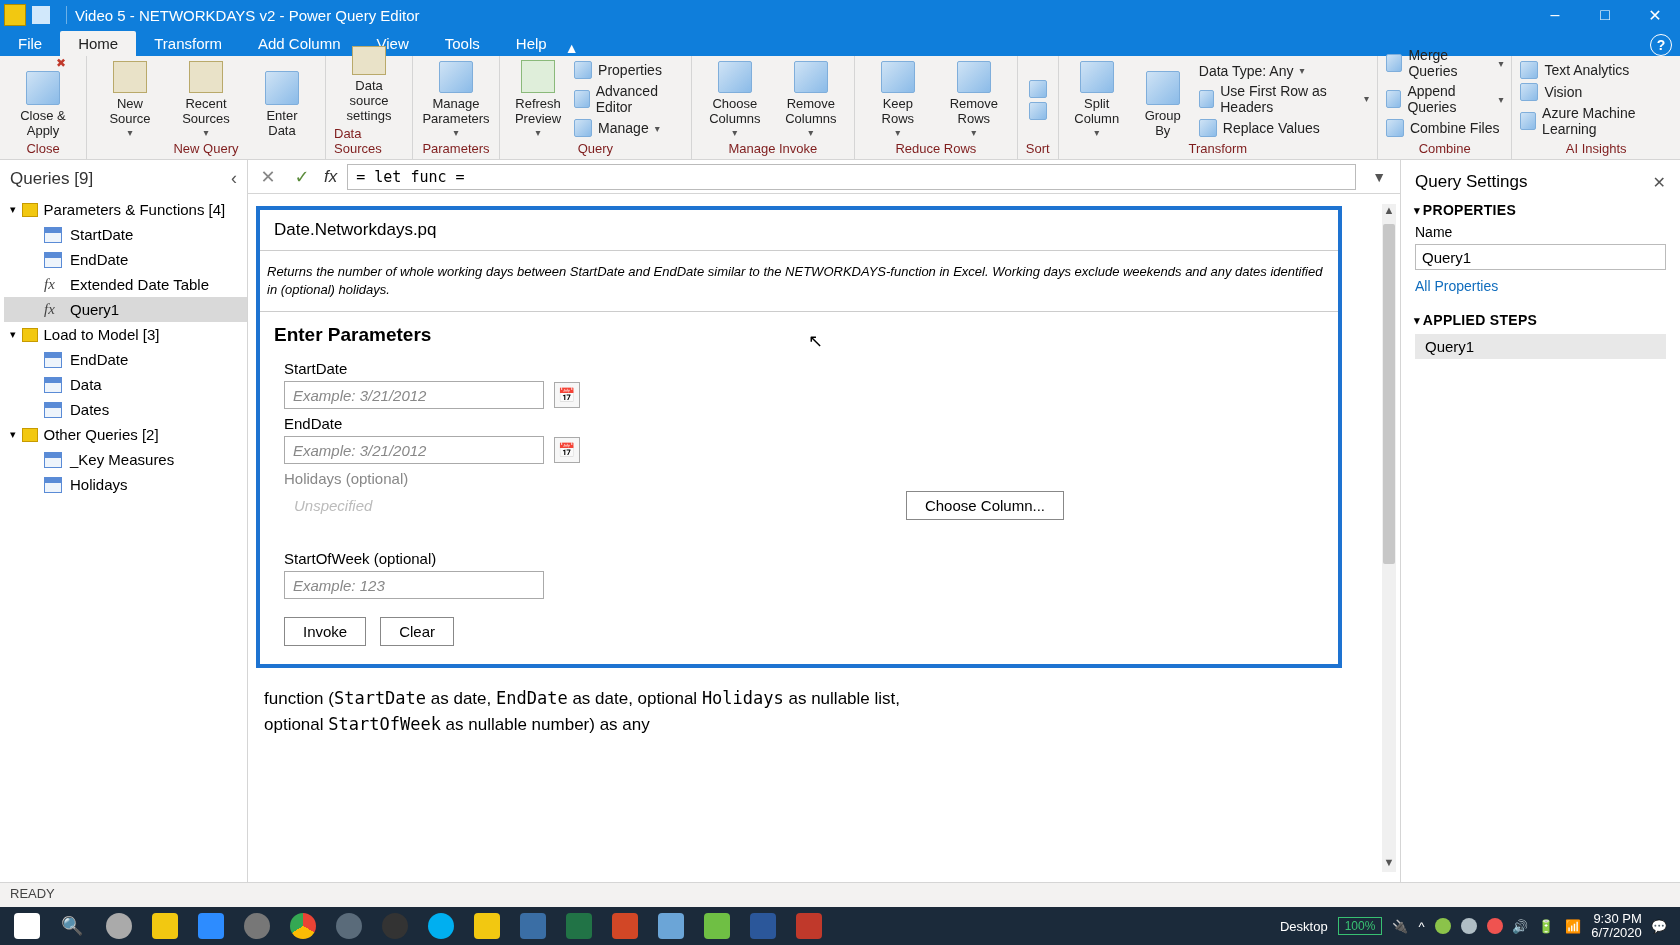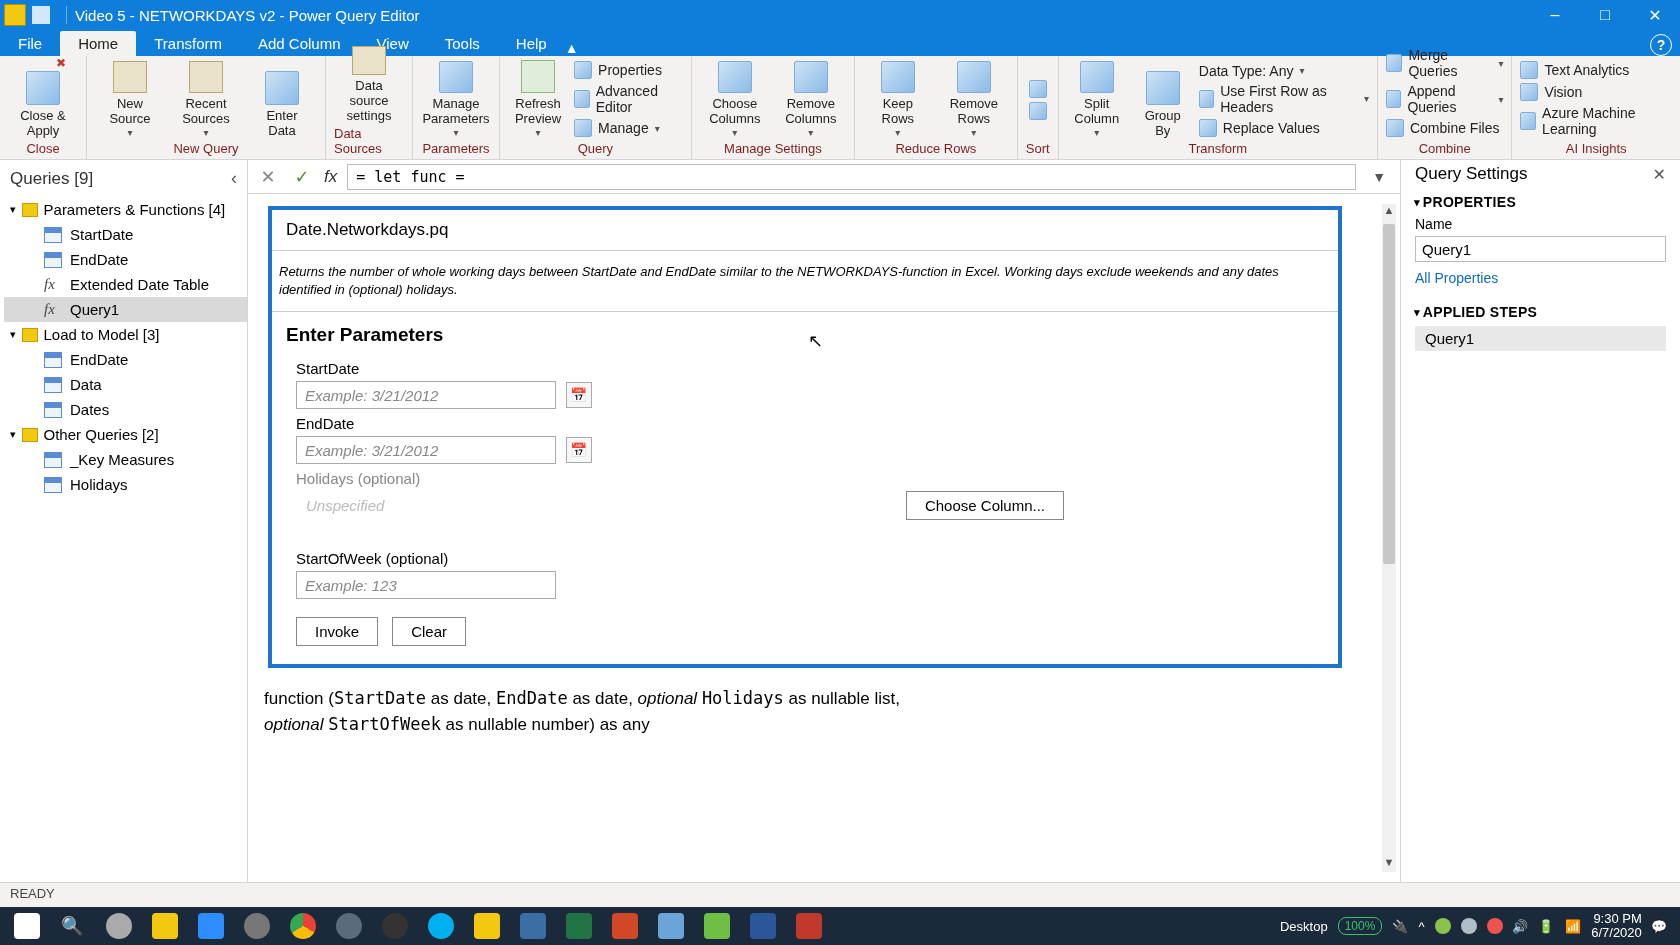--- a/index.html
+++ b/index.html
@@ -62,61 +62,61 @@
   .center { flex:1; display:flex; flex-direction:column; position:relative;}
   .formula { display:flex; align-items:center; height:34px; border-bottom:1px solid #d5d5d5; padding:0 8px; gap:10px;}
   .formula .btn{width:24px;height:24px;display:flex;align-items:center;justify-content:center;color:#888;font-size:18px;}
   .formula .fx{font-style:italic;color:#333;font-size:17px;}
   .formula input{flex:1;border:1px solid #bbb;height:26px;padding:2px 8px;font-family:Consolas,monospace;font-size:15px;}
   .formula .expand{color:#555;font-size:14px;padding:0 6px;}
   .canvas { flex:1; overflow:auto; padding:10px 18px 10px 6px; position:relative;}
   .canvas .scrollbar{position:absolute;right:4px;top:10px;bottom:10px;width:14px;background:#f0f0f0;}
   .canvas .scrollbar .thumb{position:absolute;left:1px;right:1px;top:20px;height:340px;background:#c7c7c7;border-radius:2px;}
   .canvas .scrollbar .arr{position:absolute;left:0;right:0;height:16px;text-align:center;font-size:11px;color:#555;}
-  .funcbox { border:4px solid #1E73D1; background:#fff; margin:2px 40px 14px 14px;}
+  .funcbox { border:4px solid #1E73D1; background:#fff; margin:2px 40px 14px 2px;}
   .funcbox .title { padding:10px 14px; font-size:17px; border-bottom:1px solid #ccc;}
   .funcbox .desc { padding:12px 7px; font-size:13px; line-height:1.4; border-bottom:1px solid #ccc;font-style:italic;}
   .funcbox .params { padding:12px 14px 18px 14px;}
   .funcbox .params h3{font-size:19px;font-weight:600;margin-bottom:14px;}
   .plabel{font-size:15px;margin:6px 0 4px 10px;}
   .prow{display:flex;align-items:center;gap:10px;margin-left:10px;}
   .pin{width:260px;height:28px;border:1px solid #aaa;padding:2px 8px;font-size:15px;}
   .pin::placeholder{font-style:italic;color:#888;}
   .calico{width:26px;height:26px;border:1px solid #aaa;display:flex;align-items:center;justify-content:center;font-size:14px;background:#f7f7f7;}
   .unspec{color:#bbb;font-style:italic;margin-left:10px;font-size:15px;}
   .choosecol{margin-left:auto;margin-right:260px;}
   .btns{margin:18px 0 0 10px;display:flex;gap:14px;}
   .pbtn{border:1px solid #888;background:#fff;padding:5px 18px;font-size:15px;}
   .sig{font-size:17px;padding:4px 8px 4px 10px;line-height:1.5;}
   .sig .kw{font-family:Consolas,monospace;}
-  .sig .opt{font-style:italic;}
+  .sig .opt{}
   .cursor{position:absolute;left:560px;top:136px;font-size:18px;pointer-events:none;}
 
   
-  .settings { width:280px; border-left:1px solid #d5d5d5; padding:4px 14px;}
+  .settings { width:280px; border-left:1px solid #d5d5d5; padding:12px 14px;}
   .settings .hdr{display:flex;align-items:center;font-size:17px;margin-bottom:10px;}
   .settings .hdr .x{margin-left:auto;color:#555;font-size:16px;}
   .section-h{font-size:14px;font-weight:700;letter-spacing:0.3px;margin:8px 0 6px 0;}
   .section-h::before{content:"▸ ";font-size:11px;transform:rotate(90deg);display:inline-block;margin-right:2px;}
   .settings label{font-size:14px;display:block;margin:4px 0;}
   .settings input.txt{width:100%;border:1px solid #bbb;height:26px;padding:2px 6px;font-size:15px;}
   .link{color:#0F6CBD;font-size:14px;margin-top:8px;display:inline-block;}
   .steps{border:none;margin-top:6px;}
   .step{background:#e8e8e8;padding:4px 10px;font-size:15px;}
 
   
   .status { height:25px; background:#F3F2F1; border-top:1px solid #d5d5d5; font-size:13px; color:#444; padding:3px 10px;}
 
   
   .taskbar { height:38px; background:#1b2a3a; display:flex; align-items:center; padding:0 4px; color:#fff; font-size:13px;}
   .taskbar .tb{width:46px;height:34px;display:flex;align-items:center;justify-content:center;}
   .taskbar .tb .sq{width:26px;height:26px;border-radius:4px;}
   .taskbar .tray{margin-left:auto;display:flex;align-items:center;gap:10px;padding-right:8px;}
   .clock{text-align:right;line-height:1.1;font-size:13px;}
-  .battery{border:1px solid #38c172;color:#38c172;padding:1px 6px;border-radius:8px;font-size:12px;}
+  .battery{border:1px solid #38c172;color:#38c172;padding:1px 6px;border-radius:0;font-size:12px;}
   .tray .ic{width:16px;height:16px;border-radius:50%;}
 </style>
 </head>
 <body>
 
 <div class="titlebar">
   <div class="app-ico"></div>
   <div class="small-ico"></div>
   <div class="sep"></div>
   <div class="title">Video 5 - NETWORKDAYS v2 - Power Query Editor</div>
@@ -220,21 +220,21 @@
           <div class="ico ph"></div>
           <span style="white-space:pre-line">Choose
 Columns</span>
         </div>
       <div class="bigbtn drop">
           <div class="ico ph"></div>
           <span style="white-space:pre-line">Remove
 Columns</span>
         </div>
     </div>
-    <div class="lbl">Manage Settings</div>
+    <div class="lbl">Manage Invoke</div>
   </div>
   <div class="rgroup">
     <div class="items">
       <div class="bigbtn drop">
           <div class="ico ph"></div>
           <span style="white-space:pre-line">Keep
 Rows</span>
         </div>
       <div class="bigbtn drop">
           <div class="ico ph"></div>

